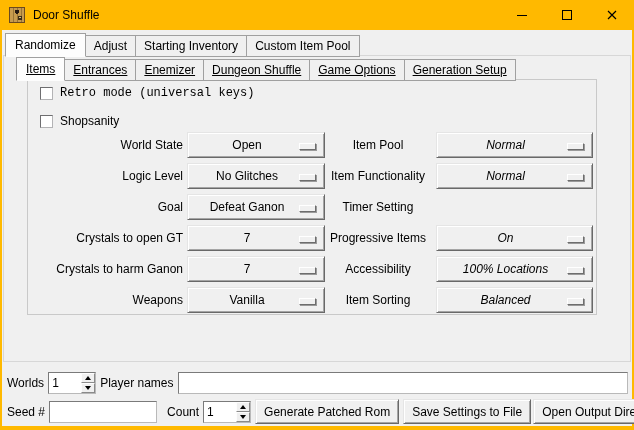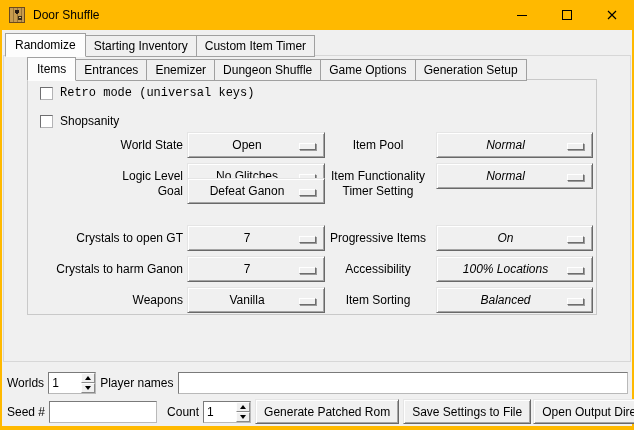--- a/index.html
+++ b/index.html
@@ -15,21 +15,21 @@
   .app-title{margin-left:8px;font-size:12px;}
   .win-controls{margin-left:auto;display:flex;height:30px;}
   .win-btn{width:45px;height:30px;display:flex;align-items:center;justify-content:center;cursor:default;}
   .glyph-min{width:10px;height:1px;background:#000;}
   .glyph-max{width:8px;height:8px;border:1px solid #000;background:transparent;}
   
   .content{position:absolute;left:2px;right:2px;top:30px;bottom:4px;background:#f0f0f0;}
   
   .tabrow{position:absolute;display:flex;align-items:flex-end;height:24px;}
   .tabrow-outer{left:3px;top:2px;}
-  .tabrow-inner{left:25px;top:26px;z-index:3;}
+  .tabrow-inner{left:14px;top:26px;z-index:3;text-decoration:underline;}
   .tab{box-sizing:border-box;line-height:16px;border:1px solid #a0a0a0;background:#f0f0f0;
        padding:2px 8px;margin-bottom:-1px;border-bottom-color:#a0a0a0;white-space:nowrap;cursor:default;}
   .tab + .tab{margin-left:-1px;}
   .tab.active{background:#fdfdfd;border-bottom-color:#fdfdfd;padding:3px 9px;position:relative;z-index:4;margin-top:37px;}
   
   .outer-pane{position:absolute;left:1px;right:1px;top:25px;height:307px;border:1px solid #d7d7d7;background:#f0f0f0;box-sizing:border-box;}
   .inner-pane{position:absolute;left:25px;top:49px;width:570px;height:236px;border:1px solid #c9c9c9;background:#f0f0f0;box-sizing:border-box;z-index:2;}
   
   .check-row{position:absolute;left:38px;display:flex;align-items:center;z-index:5;}
   .check-row-1{top:56px;font-family:Liberation Mono, monospace;}
@@ -106,22 +106,23 @@
       </div>
     </div>
   </div>
 
   <div class="content">
 
     <div class="outer-pane"></div>
 
     <div class="tabrow tabrow-outer">
       <div class="tab active">Randomize</div>
+      <div class="tab">Adjust</div>
       <div class="tab">Starting Inventory</div>
-      <div class="tab">Custom Item Timer</div>
+      <div class="tab">Custom Item Pool</div>
     </div>
 
     <div class="tabrow tabrow-inner">
       <div class="tab active">Items</div>
       <div class="tab">Entrances</div>
       <div class="tab">Enemizer</div>
       <div class="tab">Dungeon Shuffle</div>
       <div class="tab">Game Options</div>
       <div class="tab">Generation Setup</div>
     </div>
@@ -156,21 +157,21 @@
         <span>No Glitches</span>
         <div class="menu-indicator"></div>
       </div>
       <div class="lab-r">Item Functionality</div>
       <div class="optbtn optbtn-r raised">
         <span>Normal</span>
         <div class="menu-indicator"></div>
       </div>
     </div>
 
-    <div class="opt-row" style="top:148px">
+    <div class="opt-row" style="top:164px">
       <div class="lab-l">Goal</div>
       <div class="optbtn optbtn-l raised">
         <span>Defeat Ganon</span>
         <div class="menu-indicator"></div>
       </div>
       <div class="lab-r">Timer Setting</div>
     </div>
 
     <div class="opt-row" style="top:195px">
       <div class="lab-l">Crystals to open GT</div>

